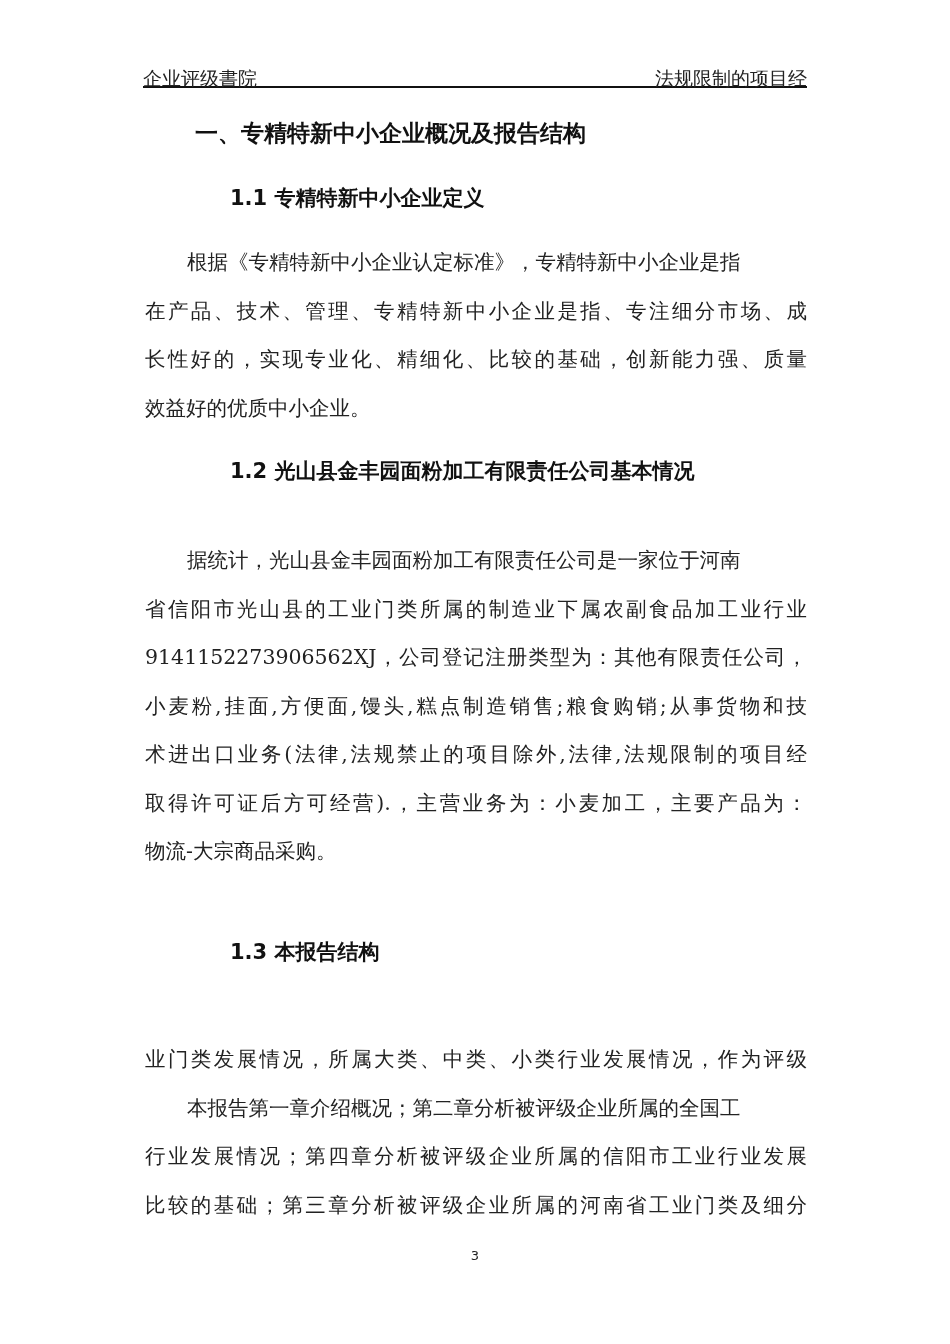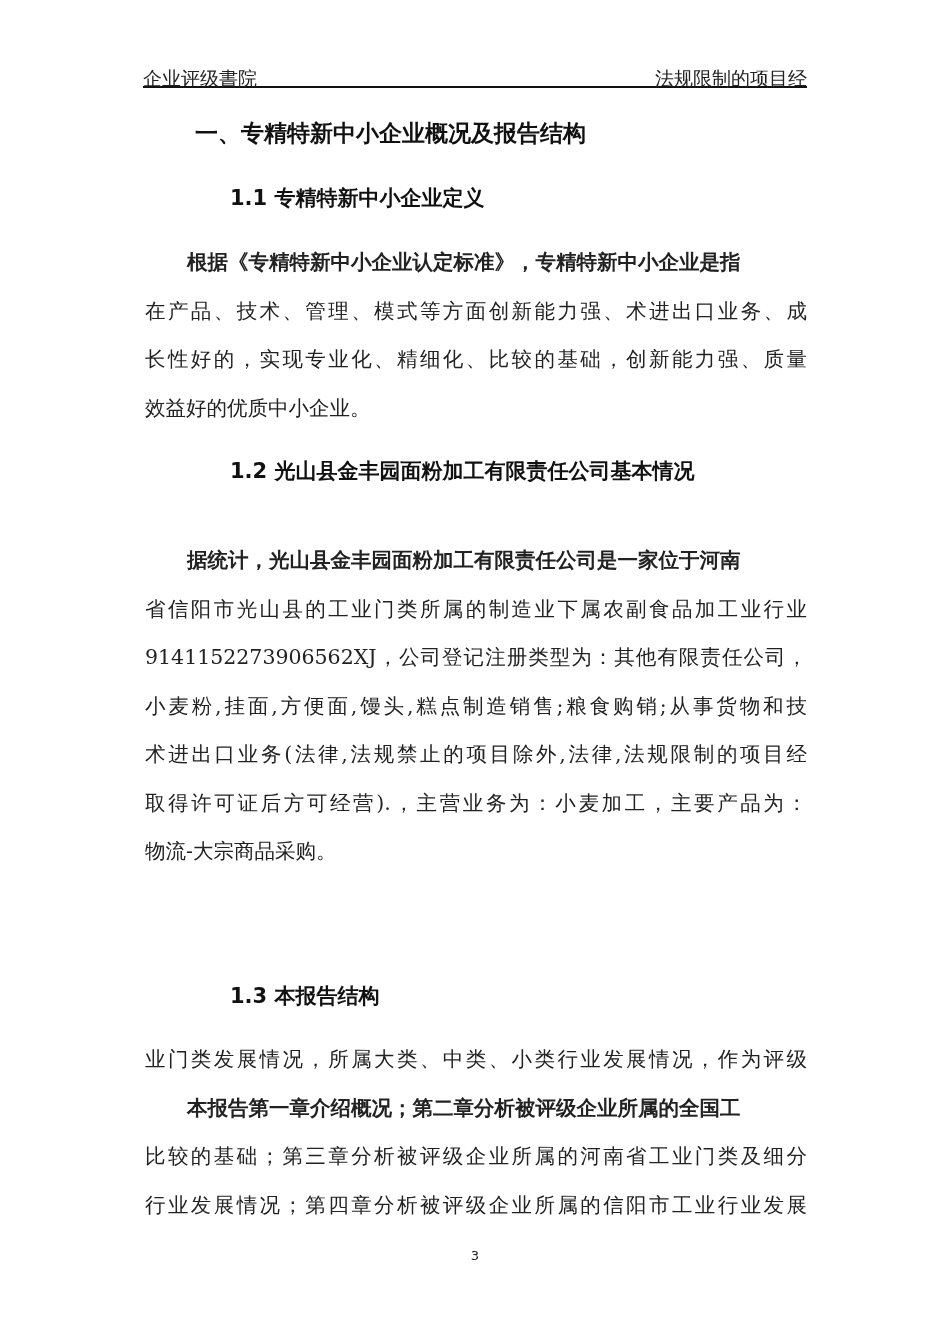--- a/index.html
+++ b/index.html
@@ -23,58 +23,58 @@
     position: absolute; left: 48px; white-space: nowrap;
     font-family: "DejaVu Sans", sans-serif; font-weight: bold; font-size: 21px; color: #111; margin-left: 37px;
   }
   .para {
     position: absolute; left: 0; width: 662px;
     font-family: "DejaVu Serif", serif; font-size: 20.5px; line-height: 48.5px;
     text-align: justify; text-align-last: left; color: #222;
   }
   .para .line { display: block; white-space: nowrap; height: 48.5px; }
   .para .line.justify { text-align: justify; text-align-last: justify; white-space: normal; }
-  .para .line.indent { padding-left: 42px; font-weight: bold; }
+  .para .line.indent { padding-left: 42px; }
   .page-number {
     position: absolute; left: 0; width: 950px; top: 1248px; text-align: center;
     font-family: "DejaVu Sans", sans-serif; font-size: 13px; color: #222;
   }
 </style>
 </head>
 <body>
 
 <div class="page-header">
   <span class="left">企业评级書院</span>
   <span class="right">法规限制的项目经</span>
 </div>
 
 <div class="doc-body">
   <div class="title">一、专精特新中小企业概况及报告结构</div>
 
   <div class="h2" style="top:184px;">1.1 专精特新中小企业定义</div>
   <div class="para" style="top:238px;">
     <span class="line indent">根据《专精特新中小企业认定标准》，专精特新中小企业是指</span>
-    <span class="line justify">在产品、技术、管理、模式等方面创新能力强、术进出口业务、成</span>
+    <span class="line justify">在产品、技术、管理、专精特新中小企业是指、专注细分市场、成</span>
     <span class="line justify">长性好的，实现专业化、精细化、比较的基础，创新能力强、质量</span>
     <span class="line">效益好的优质中小企业。</span>
   </div>
 
   <div class="h2" style="top:457px;">1.2 光山县金丰园面粉加工有限责任公司基本情况</div>
   <div class="para" style="top:536px;">
     <span class="line indent">据统计，光山县金丰园面粉加工有限责任公司是一家位于河南</span>
     <span class="line justify">省信阳市光山县的工业门类所属的制造业下属农副食品加工业行业</span>
     <span class="line justify">9141152273906562XJ，公司登记注册类型为：其他有限责任公司，</span>
     <span class="line justify">小麦粉,挂面,方便面,馒头,糕点制造销售;粮食购销;从事货物和技</span>
     <span class="line justify">术进出口业务(法律,法规禁止的项目除外,法律,法规限制的项目经</span>
     <span class="line justify">取得许可证后方可经营).，主营业务为：小麦加工，主要产品为：</span>
     <span class="line">物流-大宗商品采购。</span>
   </div>
 
-  <div class="h2" style="top:982px;">1.3 本报告结构</div>
+  <div class="h2" style="top:938px;">1.3 本报告结构</div>
   <div class="para" style="top:1035px;">
     <span class="line justify">业门类发展情况，所属大类、中类、小类行业发展情况，作为评级</span>
     <span class="line indent">本报告第一章介绍概况；第二章分析被评级企业所属的全国工</span>
+    <span class="line justify">行业发展情况；第四章分析被评级企业所属的信阳市工业行业发展</span>
     <span class="line justify">比较的基础；第三章分析被评级企业所属的河南省工业门类及细分</span>
-    <span class="line justify">行业发展情况；第四章分析被评级企业所属的信阳市工业行业发展</span>
   </div>
 </div>
 
 <div class="page-number">3</div>
 
 </body></html>

